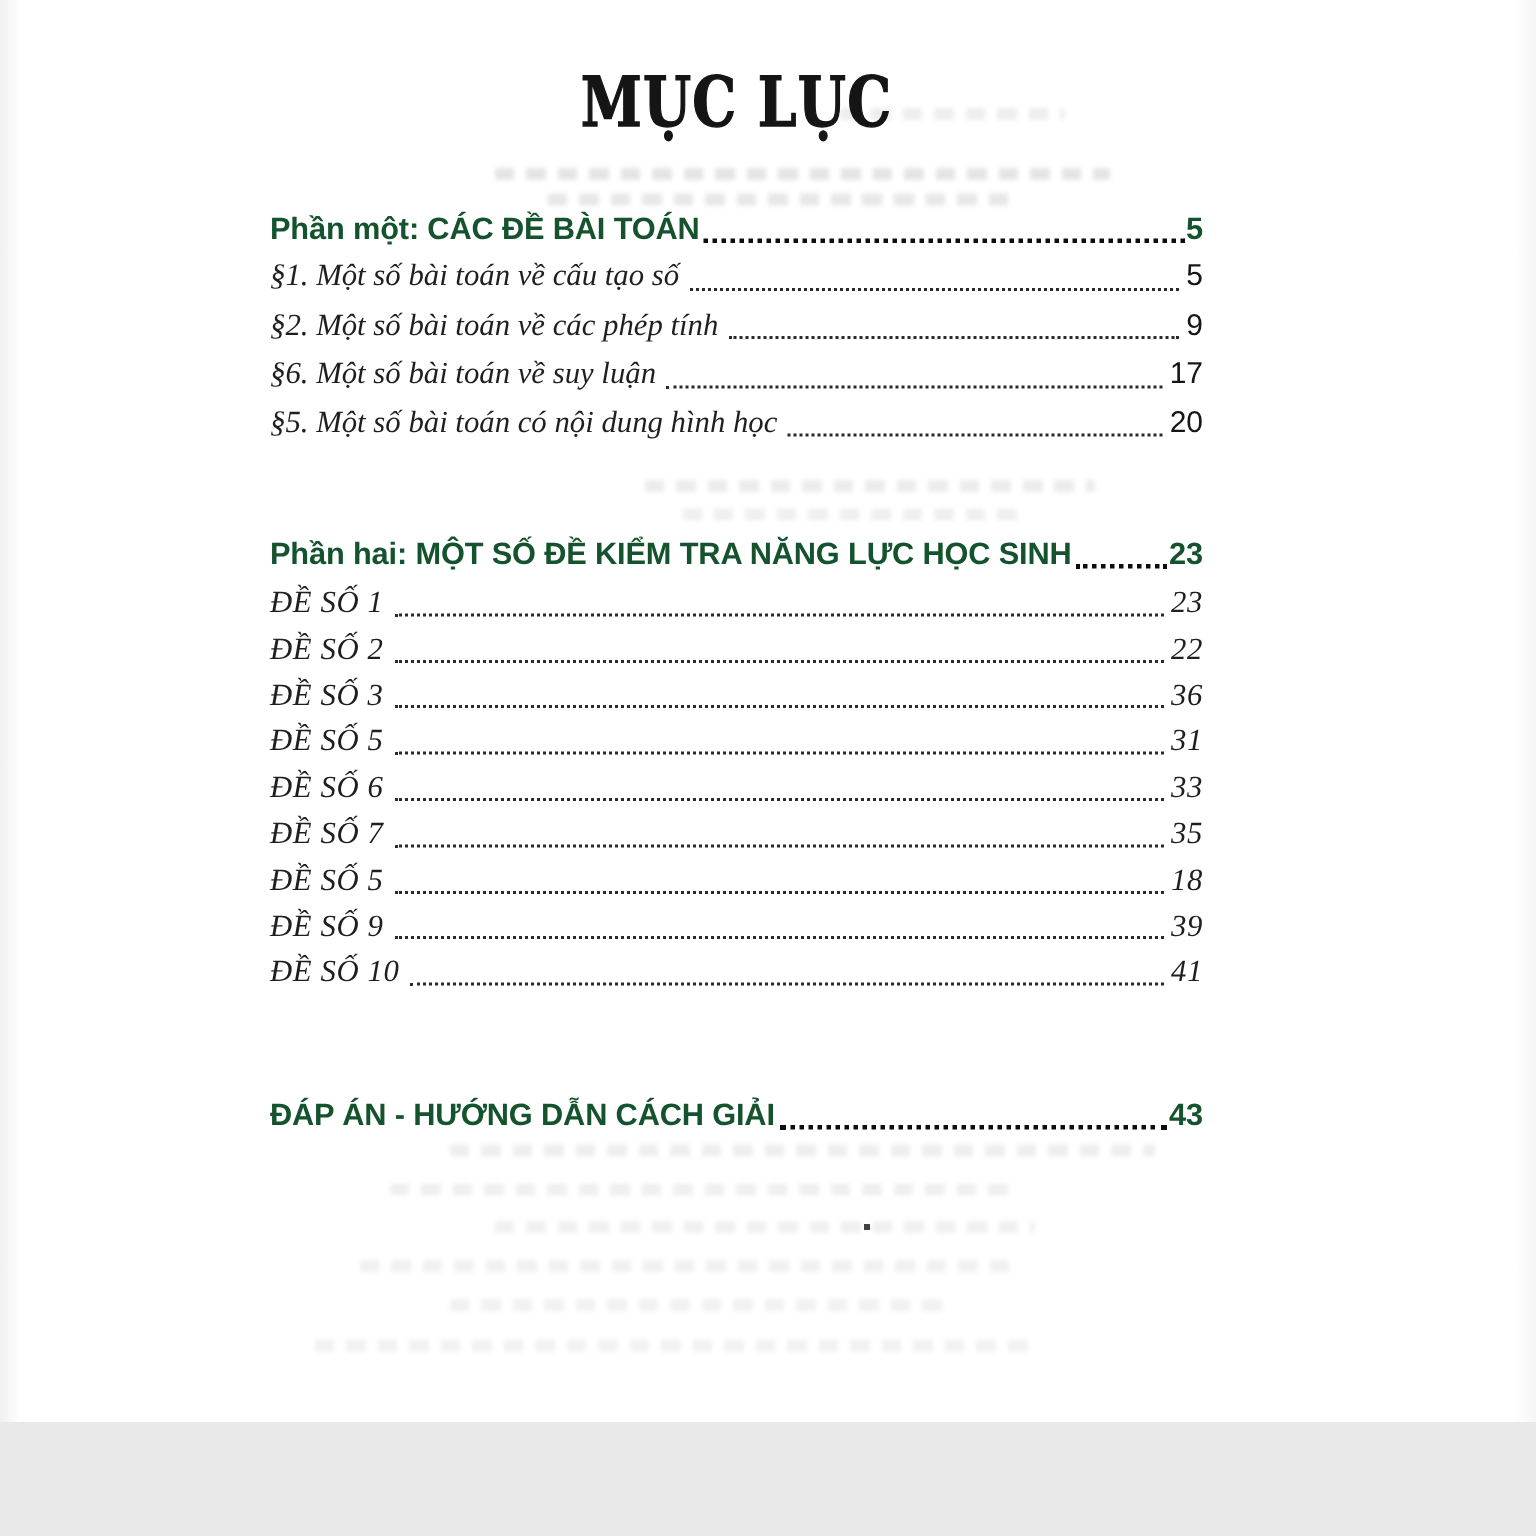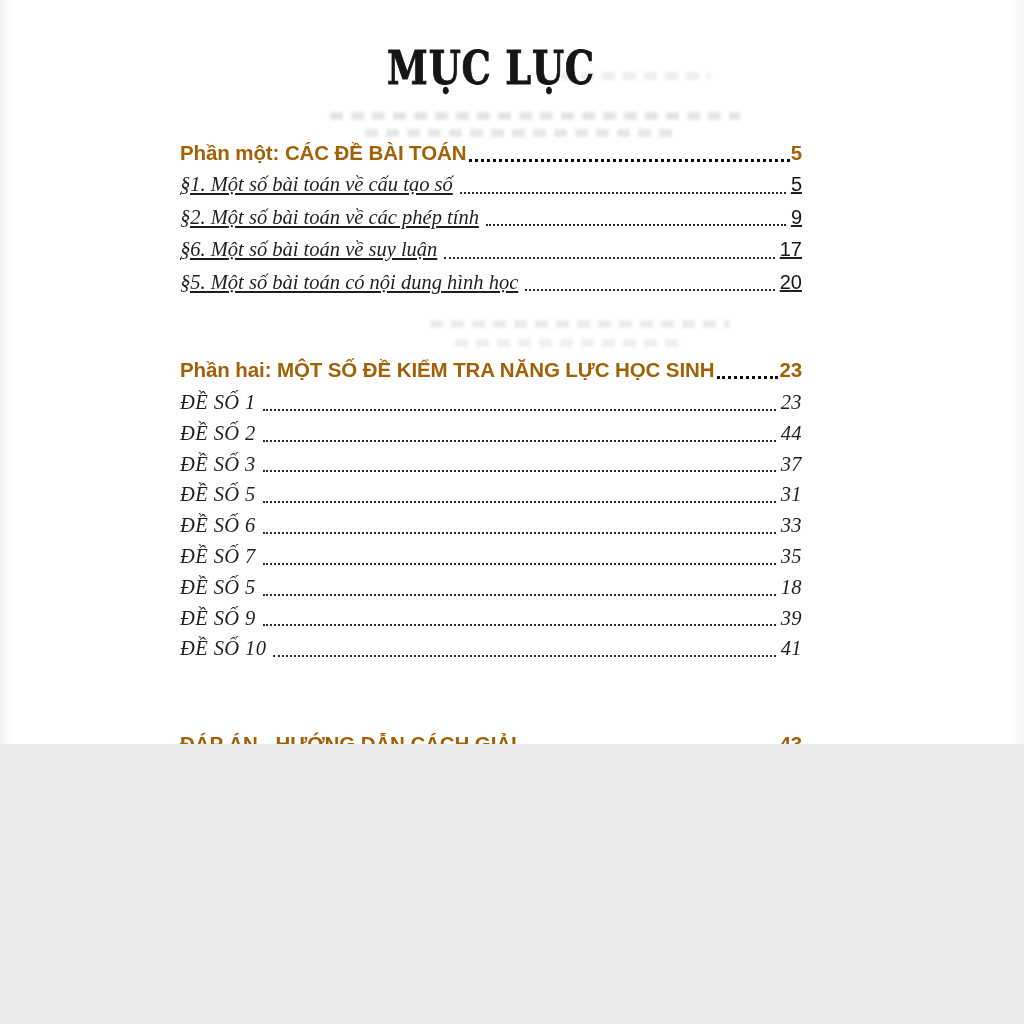--- a/index.html
+++ b/index.html
@@ -1,17 +1,17 @@
 <!DOCTYPE html>
 <html><head>
 <meta charset="utf-8">
 <style>
   html,body { margin:0; padding:0; background:#e9e9e9; }
   .page {
-    position:relative; width:1024px; height:744px; margin:0 auto;
+    position:relative; width:1024px; height:948px; margin:0 auto;
     background:#ffffff; overflow:hidden;
     color:#1c1c1c;
   }
   .page-edge {
     position:absolute; inset:0; pointer-events:none;
     background:linear-gradient(90deg, rgba(0,0,0,0.055) 0px, rgba(0,0,0,0) 14px, rgba(0,0,0,0) 1010px, rgba(0,0,0,0.04) 1024px);
   }
   .content { position:absolute; left:180px; width:622px; top:0; height:1024px; }
 
   .doc-title {
@@ -21,45 +21,45 @@
     font-weight:bold; font-size:46px; line-height:56px;
     color:#151515; letter-spacing:1px;
     transform:scaleX(0.8);
     -webkit-text-stroke:0.9px #151515;
   }
 
   .row { display:flex; align-items:baseline; }
   .h-row {
     font-family:"Liberation Sans","DejaVu Sans",sans-serif;
     font-weight:bold; font-size:20.5px; letter-spacing:-0.1px;
-    color:#a16207; line-height:30px; height:30px;
+    color:#14532d; line-height:30px; height:30px;
   }
   .i-row {
     font-family:"Liberation Serif","DejaVu Serif",serif;
     font-style:italic; font-size:20.5px; color:#1f1f1f;
   }
   .lbl { white-space:nowrap; flex-shrink:0; }
   .dots {
     flex:1 1 auto; min-width:10px; align-self:stretch;
     border-bottom:2.4px dotted #2a2a2a; margin:0 5px 7px 7px;
   }
   .h-row .dots { border-bottom:3px dotted #0d0d0d; margin:0 1px 6px 3px; }
   .pg { flex-shrink:0; text-align:right; }
 
   #part1-heading { position:absolute; top:138px; left:0; right:0; }
   #part1-items   { position:absolute; top:168px; left:0; right:0; }
-  #part1-items .row { height:32.5px; line-height:32.5px;text-decoration:underline; }
+  #part1-items .row { height:32.5px; line-height:32.5px; }
   #part1-items .pg {
     font-family:"Liberation Sans","DejaVu Sans",sans-serif;
     font-style:normal; font-size:20px; color:#161616;
   }
   #part2-heading { position:absolute; top:355px; left:0; right:0; }
   #part2-items   { position:absolute; top:387px; left:0; right:0; }
   #part2-items .row { height:30.8px; line-height:30.8px; letter-spacing:0.4px; }
-  #answers-heading { position:absolute; top:729px; left:0; right:0;text-decoration:underline; }
+  #answers-heading { position:absolute; top:729px; left:0; right:0; }
 
   .footer-page {
     position:absolute; top:949px; left:752px;
     font-family:"Liberation Serif","DejaVu Serif",serif;
     font-size:19px; color:#222; letter-spacing:1.5px;
   }
 
   .ghost {
     position:absolute; height:8px; border-radius:2px;
     background:repeating-linear-gradient(90deg, #8a8a8a 0 13px, transparent 13px 21px);
@@ -127,26 +127,26 @@
 
     <div id="part2-items">
       <div class="row i-row">
         <span class="lbl">ĐỀ SỐ 1</span>
         <span class="dots"></span>
         <span class="pg">23</span>
       </div>
       <div class="row i-row">
         <span class="lbl">ĐỀ SỐ 2</span>
         <span class="dots"></span>
-        <span class="pg">44</span>
+        <span class="pg">22</span>
       </div>
       <div class="row i-row">
         <span class="lbl">ĐỀ SỐ 3</span>
         <span class="dots"></span>
-        <span class="pg">37</span>
+        <span class="pg">36</span>
       </div>
       <div class="row i-row">
         <span class="lbl">ĐỀ SỐ 5</span>
         <span class="dots"></span>
         <span class="pg">31</span>
       </div>
       <div class="row i-row">
         <span class="lbl">ĐỀ SỐ 6</span>
         <span class="dots"></span>
         <span class="pg">33</span>

